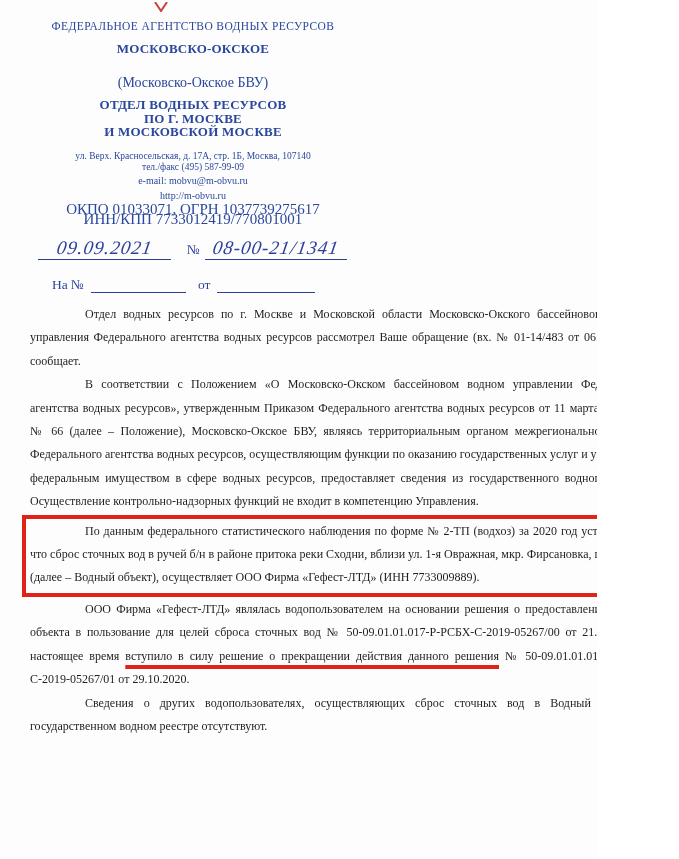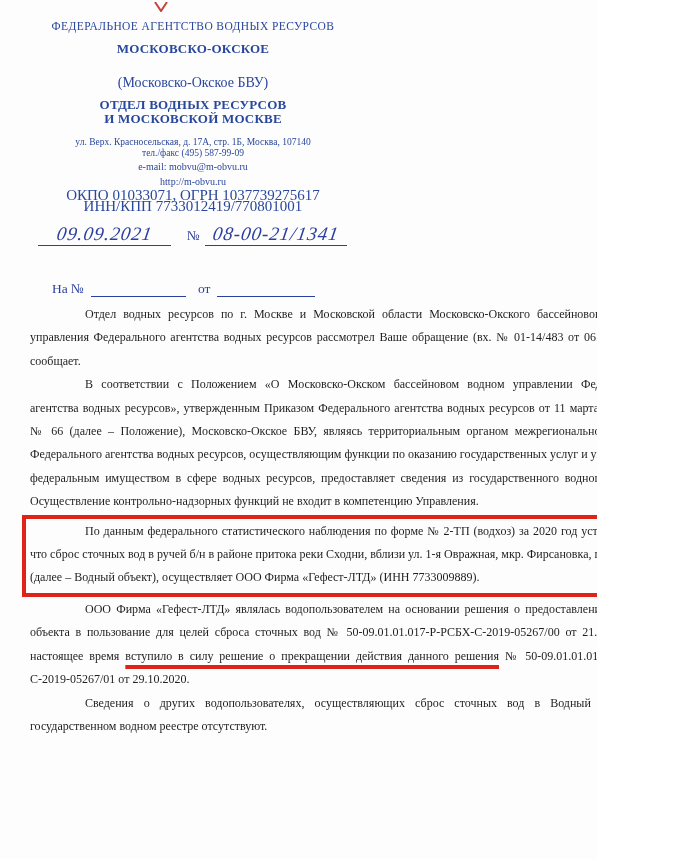--- a/index.html
+++ b/index.html
@@ -51,21 +51,21 @@
     font-style:italic;
     transform:skewX(-9deg);
     font-size:19px;line-height:21px;
     letter-spacing:1px;
     color:var(--ink_blue);
     white-space:nowrap;
   }
   .no-label{font-size:13.5px;color:var(--ink_blue);margin:0 5px 2px 16px;}
   .ref-row2{
     display:flex;align-items:flex-end;
-    margin:35px 0 0 24px;
+    margin:17px 0 0 24px;
     font-size:13.5px;color:var(--ink_blue);text-align:left;
   }
   .blank-line{
     display:inline-block;height:13px;
     border-bottom:1.6px solid var(--ink_blue);
   }
   .bl-1{width:95px;margin:0 12px 0 7px;}
   .bl-2{width:98px;margin-left:7px;}
 
   
@@ -100,20 +100,21 @@
   </span>
 
   <div class="letterhead">
     <div class="lh-agency">ФЕДЕРАЛЬНОЕ АГЕНТСТВО ВОДНЫХ РЕСУРСОВ</div>
     <div class="lh-org">
       <div>МОСКОВСКО-ОКСКОЕ</div>
     </div>
     <div class="lh-short">(Московско-Окское БВУ)</div>
     <div class="lh-dept">
       <div>ОТДЕЛ ВОДНЫХ РЕСУРСОВ</div>
+      <div>ПО Г. МОСКВЕ</div>
       <div>И МОСКОВСКОЙ МОСКВЕ</div>
     </div>
     <div class="lh-small">ул. Верх. Красносельская, д. 17А, стр. 1Б, Москва, 107140</div>
     <div class="lh-small">тел./факс (495) 587-99-09</div>
     <div class="lh-contact">e-mail: mobvu@m-obvu.ru</div>
     <div class="lh-contact">http://m-obvu.ru</div>
     <div class="lh-codes">ОКПО 01033071, ОГРН 1037739275617</div>
     <div class="lh-codes">ИНН/КПП 7733012419/770801001</div>
 
     <div class="ref-row1">

